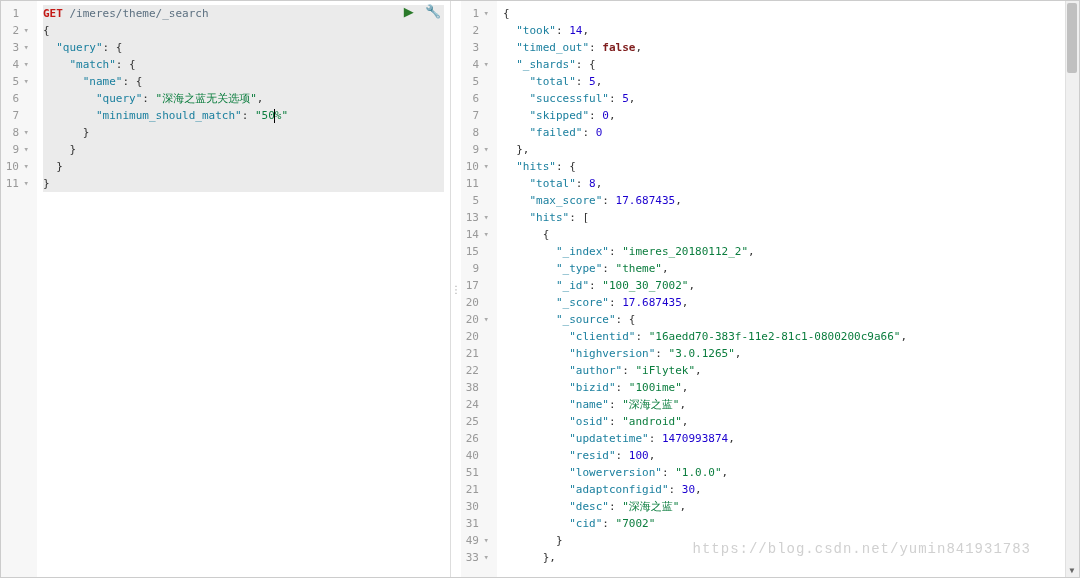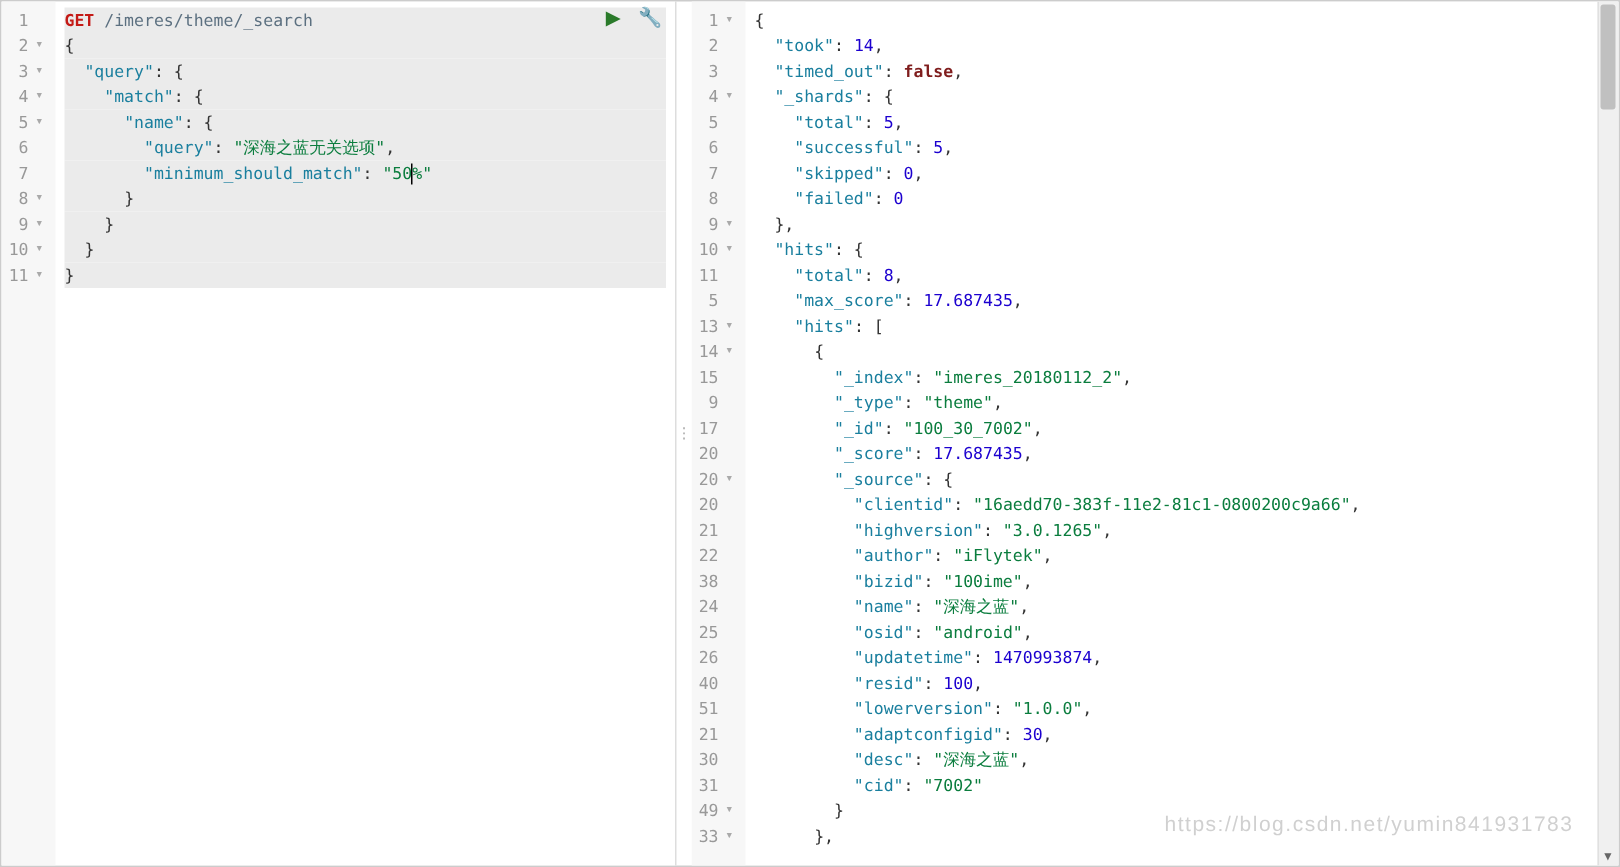--- a/index.html
+++ b/index.html
@@ -28,21 +28,21 @@
 .toolbar button { background: none; border: none; cursor: pointer; font-size: 13px; padding: 0; }
 .play { color: #2a7a2a; }
 .wrench { color: #555; }
 .cursor { display: inline-block; width: 1px; height: 14px; background: #000; vertical-align: middle; margin: 0 0 0 -1px; }
 .scrollbar-v { position: absolute; right: 0; top: 0; width: 14px; height: 100%; background: #f0f0f0; border-left: 1px solid #e0e0e0; }
 .scroll-thumb { position: absolute; right: 2px; width: 10px; background: #c0c0c0; border-radius: 2px; }
 .thumb-top { top: 2px; height: 70px; }
 .scroll-arrow { position: absolute; right: 0; width: 14px; height: 14px; display: flex; align-items: center; justify-content: center; font-size: 8px; color: #666; }
 .arr-up { top: 0; }
 .arr-down { bottom: 0; }
-.watermark { position: absolute; bottom: 20px; right: 30px; color: #d0d0d0; font-family: Liberation Sans, sans-serif; font-size: 14px; letter-spacing: 1px; pointer-events: none; }
+.watermark { position: absolute; bottom: 20px; right: 48px; color: #d0d0d0; font-family: Liberation Mono, monospace; font-size: 14px; letter-spacing: 1px; pointer-events: none; }
 </style>
 </head>
 <body>
 
 <div class="container">
 
   <div class="pane pane-left">
     <div class="toolbar">
       <button class="play">▶</button>
       <button class="wrench">🔧</button>

